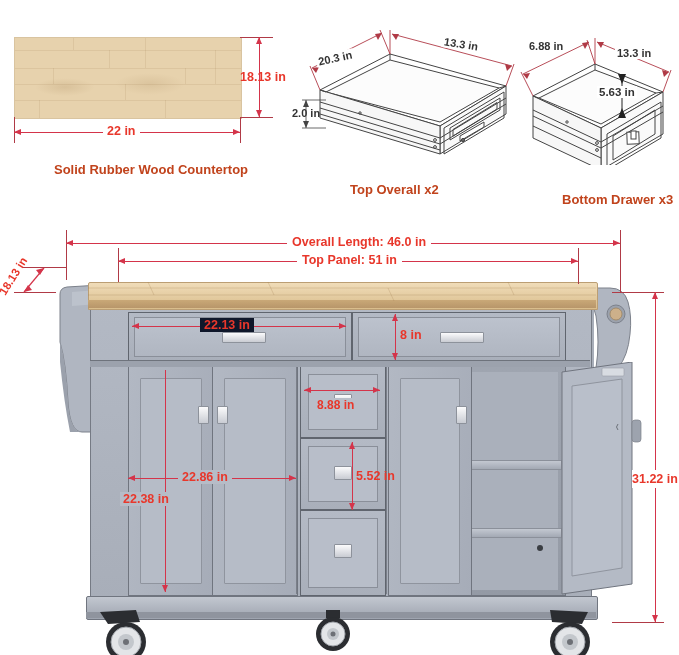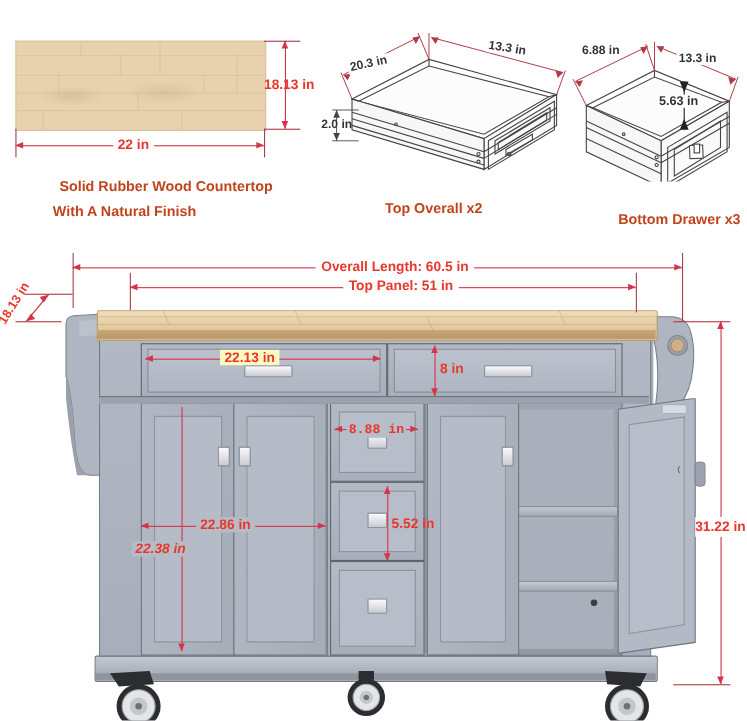--- a/index.html
+++ b/index.html
@@ -69,21 +69,20 @@
   <div class="abs dimtext" style="left:240px;top:70px;font-size:12.5px;">18.13 in</div>
 
   <div class="thinv" style="left:14px;top:117px;height:26px;"></div>
   <div class="thinv" style="left:240px;top:117px;height:26px;"></div>
   <div class="hline" style="left:14px;top:132px;width:226px;"></div>
   <div class="arrL" style="left:14px;top:128.5px;"></div>
   <div class="arrR" style="left:233px;top:128.5px;"></div>
   <div class="abs dimtext" style="left:103px;top:124px;font-size:12.5px;background:#fff;padding:0 4px;">22 in</div>
 
   <div class="abs capt" style="left:32px;top:162px;font-size:13px;margin-left:22px;">Solid Rubber Wood Countertop</div>
-  <div class="abs capt" style="left:48px;top:184px;font-size:13px;">With A Natural Finish</div>
 </div>
 
 <div class="abs" style="left:290px;top:0;width:389px;height:215px;">
 
 
   <svg width="230" height="135" style="position:absolute;left:10px;top:28px;">
     <g fill="none" stroke="#444" stroke-width="1">
 
       <polygon points="20,62 90,26 206,58 140,98" fill="#fff"></polygon>
       <polygon points="26,64 90,32 199,60 140,94" fill="#fcfcfc"></polygon>
@@ -329,72 +328,72 @@
     <circle cx="30" cy="36" r="15" fill="#e3e5e8" stroke="#9fa3a9" stroke-width="1"></circle>
     <circle cx="30" cy="36" r="8" fill="#c3c7cc"></circle>
     <circle cx="30" cy="36" r="3" fill="#6d7076"></circle>
   </svg>
 
   <div class="thinv" style="left:66px;top:10px;height:50px;"></div>
   <div class="thinv" style="left:620px;top:10px;height:62px;"></div>
   <div class="hline" style="left:66px;top:23px;width:554px;"></div>
   <div class="arrL" style="left:66px;top:19.5px;"></div>
   <div class="arrR" style="left:613px;top:19.5px;"></div>
-  <div class="abs dimtext" style="left:287px;top:15px;font-size:12.5px;background:#fff;padding:0 5px;">Overall Length: 60.5 in</div>
+  <div class="abs dimtext" style="left:287px;top:15px;font-size:12.5px;background:#fff;padding:0 5px;">Overall Length: 46.0 in</div>
 
   <div class="thinv" style="left:118px;top:28px;height:34px;"></div>
   <div class="thinv" style="left:578px;top:28px;height:36px;"></div>
   <div class="hline" style="left:118px;top:41px;width:460px;"></div>
   <div class="arrL" style="left:118px;top:37.5px;"></div>
   <div class="arrR" style="left:571px;top:37.5px;"></div>
-  <div class="abs dimtext" style="left:312px;top:33px;font-size:12.5px;background:#fff;padding:0 5px;">Top Panel: 51 in</div>
+  <div class="abs dimtext" style="left:297px;top:33px;font-size:12.5px;background:#fff;padding:0 5px;">Top Panel: 51 in</div>
 
   <div class="thinh" style="left:22px;top:47px;width:44px;"></div>
   <div class="thinh" style="left:14px;top:72px;width:42px;"></div>
   <svg width="60" height="40" style="position:absolute;left:14px;top:42px;overflow:visible;">
     <line x1="10" y1="30" x2="30" y2="6" stroke="#d4344a" stroke-width="1.2"></line>
     <polygon points="30,6 22,8 26,13" fill="#d4344a"></polygon>
     <polygon points="10,30 18,28 14,23" fill="#d4344a"></polygon>
   </svg>
   <div class="abs dimtext" style="left:-8px;top:50px;font-size:11.5px;transform:rotate(-58deg);transform-origin:center;">18.13 in</div>
 
   <div class="hline" style="left:132px;top:106px;width:214px;"></div>
   <div class="arrL" style="left:132px;top:102.5px;"></div>
   <div class="arrR" style="left:339px;top:102.5px;"></div>
-  <div class="abs dimtext" style="left:200px;top:98px;font-size:12.5px;background:#fef9c3;padding:0 4px;">22.13 in</div>
+  <div class="abs dimtext" style="left:200px;top:98px;font-size:12.5px;background:#0f172a;padding:0 4px;">22.13 in</div>
 
   <div class="vline" style="left:395px;top:94px;height:46px;"></div>
   <div class="arrU" style="left:391.5px;top:94px;"></div>
   <div class="arrD" style="left:391.5px;top:133px;"></div>
   <div class="abs dimtext" style="left:400px;top:108px;font-size:12.5px;">8 in</div>
 
   <div class="hline" style="left:304px;top:170px;width:76px;"></div>
   <div class="arrL" style="left:304px;top:166.5px;"></div>
   <div class="arrR" style="left:373px;top:166.5px;"></div>
-  <div class="abs dimtext" style="left:315px;top:164px;font-size:12px;background:#b8bec9;padding:0 2px;font-family:Liberation Mono, monospace;">8.88 in</div>
+  <div class="abs dimtext" style="left:315px;top:178px;font-size:12px;background:#b8bec9;padding:0 2px;">8.88 in</div>
 
   <div class="vline" style="left:352px;top:222px;height:68px;"></div>
   <div class="arrU" style="left:348.5px;top:222px;"></div>
   <div class="arrD" style="left:348.5px;top:283px;"></div>
   <div class="abs dimtext" style="left:356px;top:249px;font-size:12.5px;">5.52 in</div>
 
   <div class="hline" style="left:128px;top:458px;width:0;"></div>
   <div class="hline" style="left:128px;top:458px;width:0;"></div>
   <div class="hline" style="left:128px;top:458px;width:0;"></div>
   <div class="hline" style="left:128px;top:458px;width:0;"></div>
   <div class="hline" style="left:128px;top:458px;width:0;"></div>
   <div class="hline" style="left:128px;top:458px;width:0;"></div>
   <div class="hline" style="left:128px;top:258px;width:168px;"></div>
   <div class="arrL" style="left:128px;top:254.5px;"></div>
   <div class="arrR" style="left:289px;top:254.5px;"></div>
   <div class="abs dimtext" style="left:178px;top:250px;font-size:12.5px;background:#b6bcc7;padding:0 4px;">22.86 in</div>
 
   <div class="vline" style="left:165px;top:150px;height:222px;"></div>
   <div class="arrD" style="left:161.5px;top:365px;"></div>
-  <div class="abs dimtext" style="left:120px;top:272px;font-size:12.5px;background:#b6bcc7;padding:0 3px;font-style:italic;">22.38 in</div>
+  <div class="abs dimtext" style="left:120px;top:272px;font-size:12.5px;background:#b6bcc7;padding:0 3px;">22.38 in</div>
 
   <div class="thinh" style="left:612px;top:72px;width:52px;"></div>
   <div class="thinh" style="left:612px;top:402px;width:52px;"></div>
   <div class="vline" style="left:655px;top:72px;height:330px;"></div>
   <div class="arrU" style="left:651.5px;top:72px;"></div>
   <div class="arrD" style="left:651.5px;top:395px;"></div>
   <div class="abs dimtext" style="left:632px;top:250px;font-size:12.5px;background:#fff;padding:2px 0;">31.22 in</div>
 </div>
 
 </body></html>

